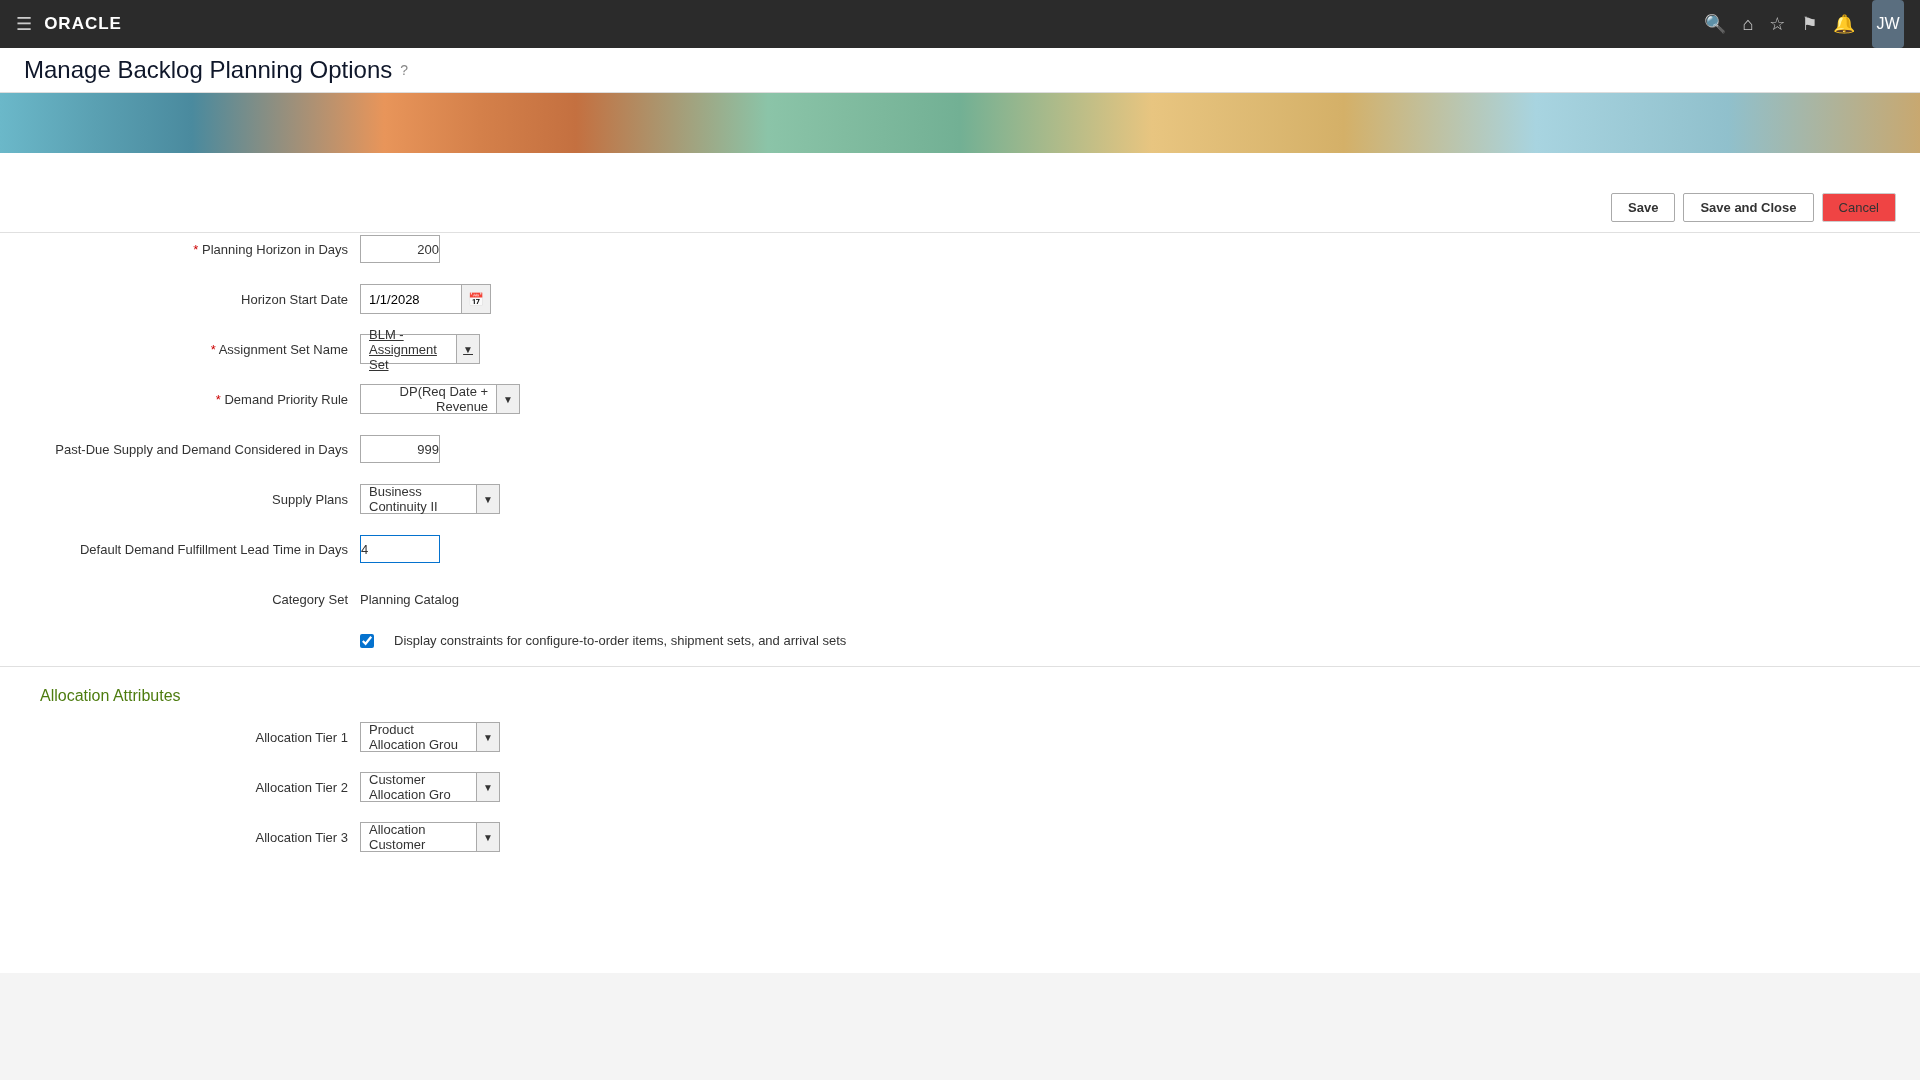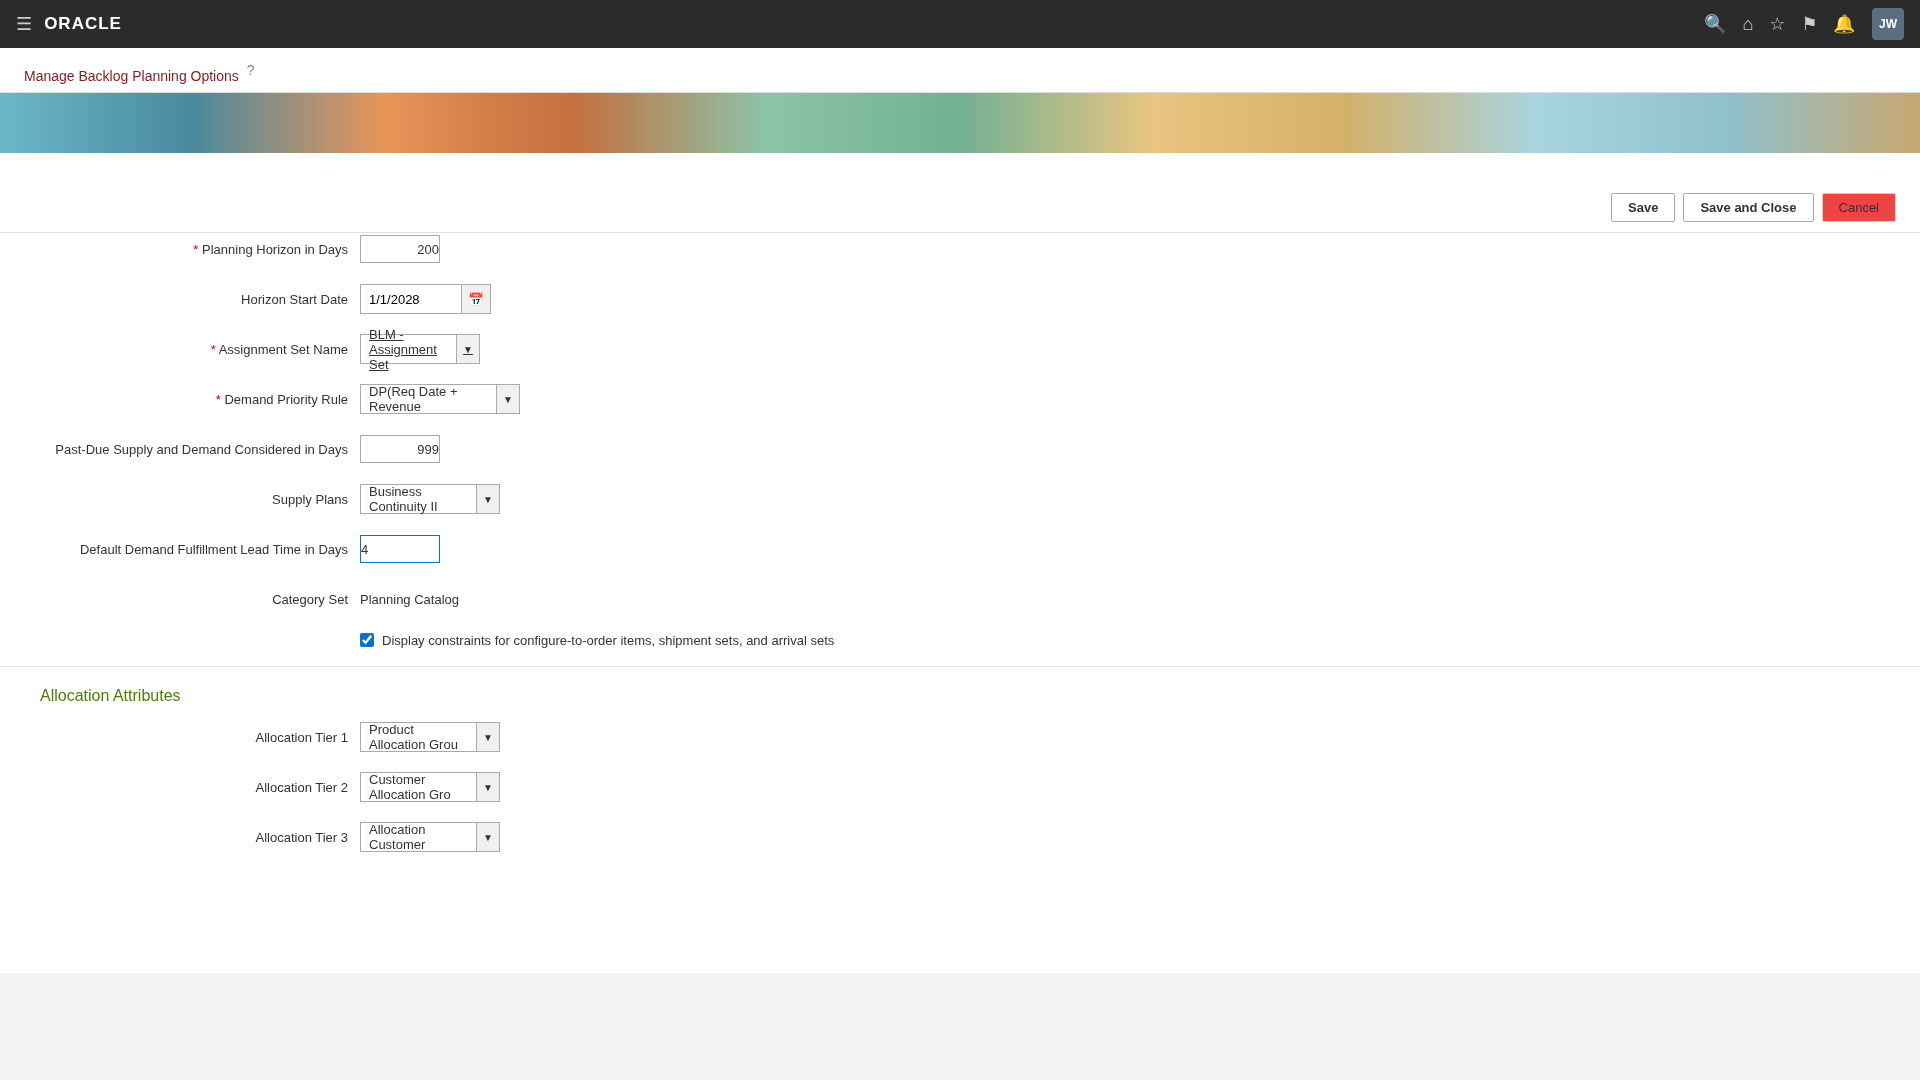--- a/index.html
+++ b/index.html
@@ -49,47 +49,46 @@
     }
 
     .topbar-icon {
       color: #ccc;
       font-size: 18px;
       cursor: pointer;
     }
 
     .user-avatar {
       width: 32px;
-      height: 32px;
+      height: 48px;
       background: #5a6e7f;
       border-radius: 4px;
       display: flex;
       align-items: center;
       justify-content: center;
       color: #fff;
-      font-size: 12px;
-      font-weight: bold;
+      font-size: 16px;
+      font-weight: normal;
       cursor: pointer;
     }
 
     
     .page-header {
       background: #fff;
       padding: 8px 24px;
       border-bottom: 1px solid #ddd;
       display: flex;
       align-items: center;
       gap: 8px;
     }
 
     .page-title {
-      font-size: 14px;
+      font-size: 24px;
       font-weight: 500;
-      color: #7f1d1d;
-      margin-top: 12px;
+      color: #0f172a;
     }
 
     .help-icon {
       color: #888;
       font-size: 14px;
       cursor: pointer;
     }
 
     
     .banner-strip {
@@ -241,20 +240,21 @@
       font-size: 10px;
     }
 
     .select-assignment {
       width: 120px;
       text-decoration: underline;
     }
 
     .select-demand {
       width: 160px;
+      text-align: right;
     }
 
     .select-supply {
       width: 140px;
     }
 
     .select-allocation {
       width: 140px;
     }
 
@@ -270,22 +270,22 @@
 
     .checkbox-row {
       display: flex;
       align-items: center;
       margin-bottom: 18px;
       padding-left: 320px;
     }
 
     .checkbox-wrapper {
       display: flex;
-      align-items: flex-start;
-      gap: 8px;
+      align-items: flex-end;
+      gap: 20px;
     }
 
     .checkbox-input {
       width: 14px;
       height: 14px;
       accent-color: #0572ce;
       cursor: pointer;
     }
 
     .checkbox-label {

